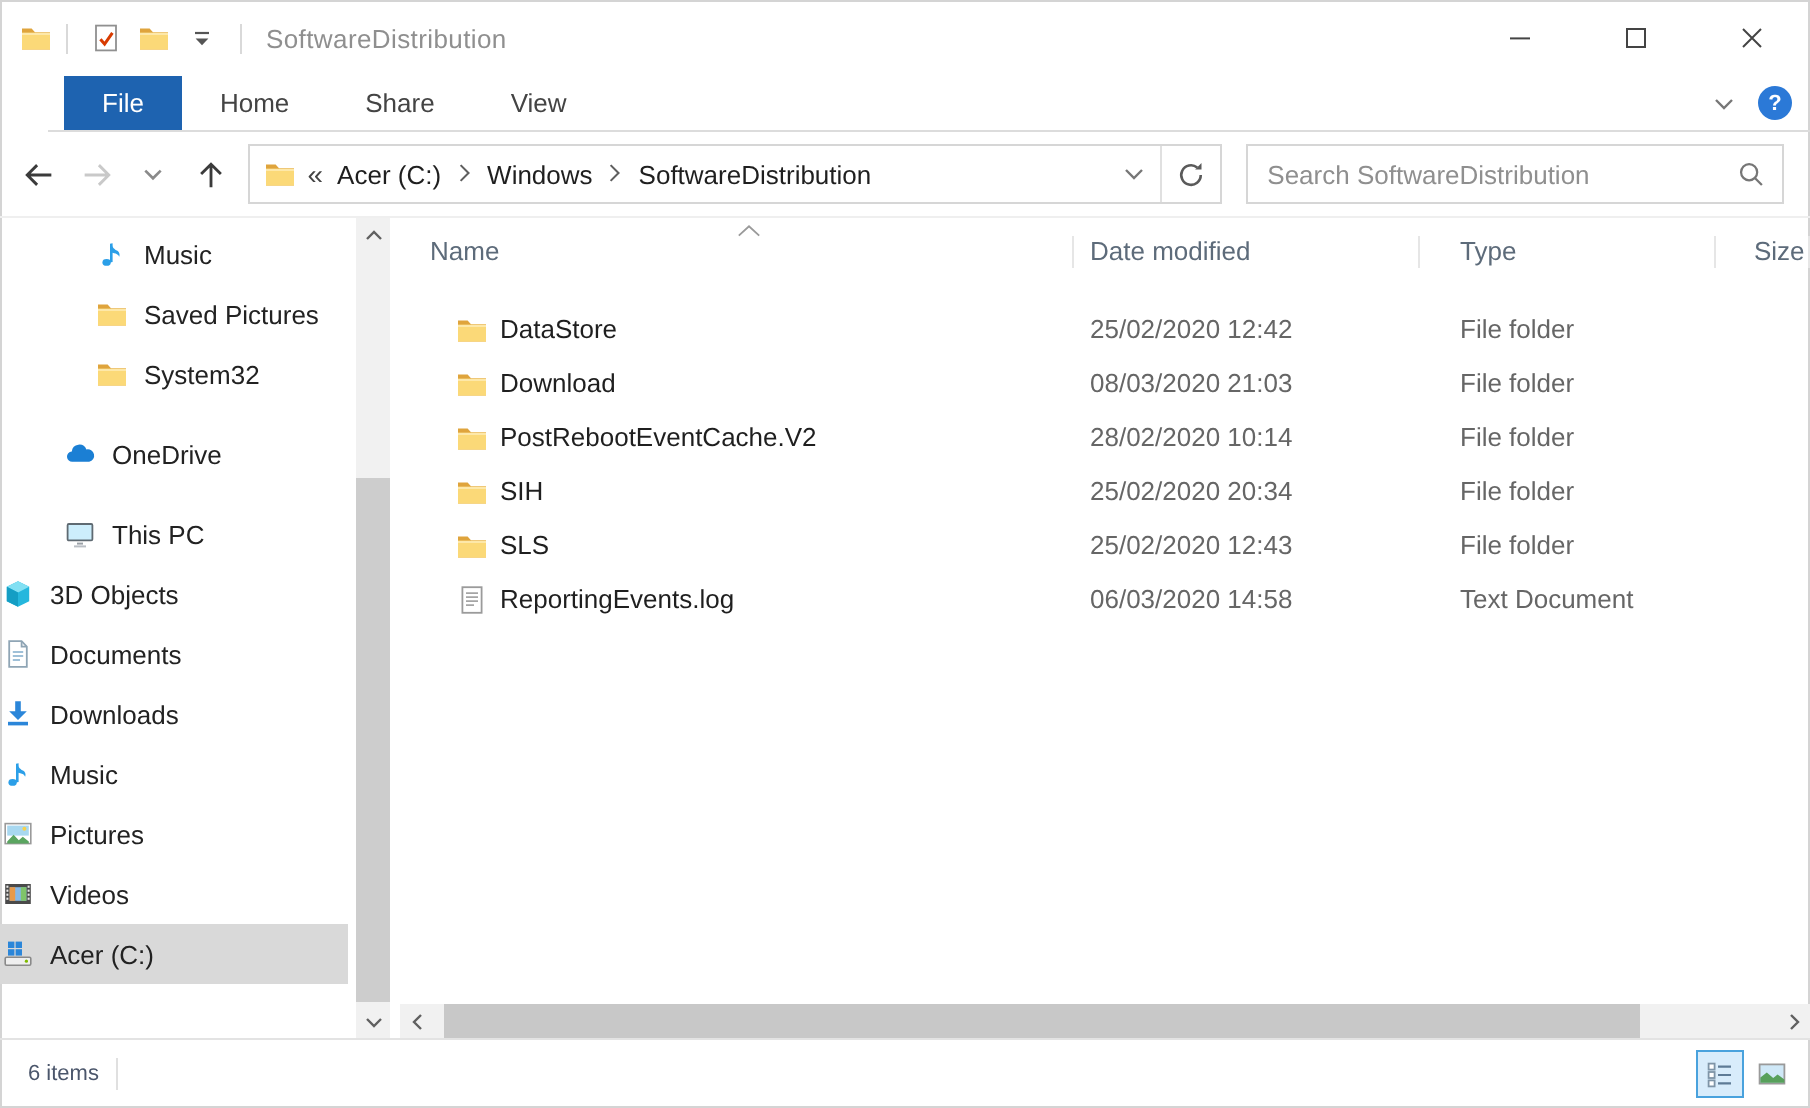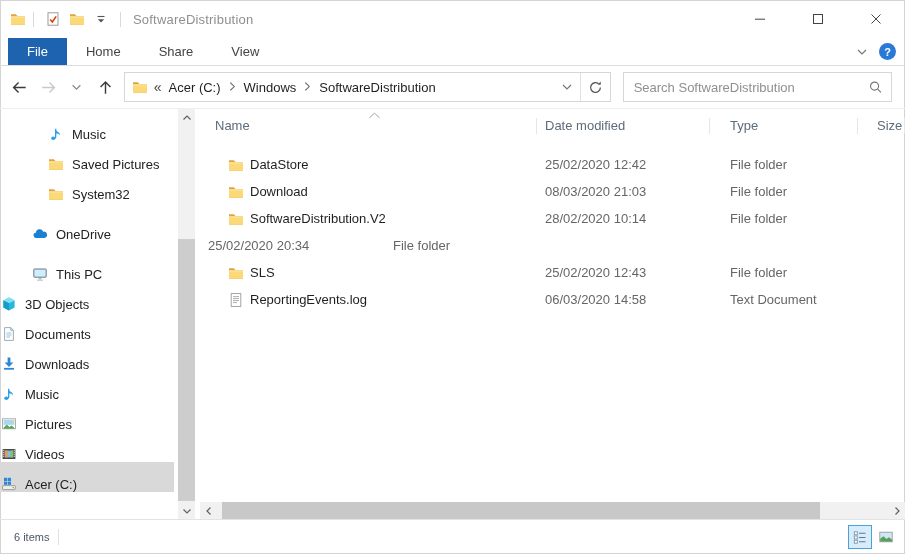--- a/index.html
+++ b/index.html
@@ -13,21 +13,21 @@
   
   .titlebar{height:38px;display:flex;align-items:center;padding-left:10px;}
   .ico,.ico16{display:inline-flex;align-items:center;justify-content:center;line-height:0}
   .ico16{width:16px;height:16px}
   .vsep{width:1px;height:15px;background:#d9d9d9;margin:0 7px;}
   .qat-btn{width:20px;height:22px;display:inline-flex;align-items:center;justify-content:center;margin:0 2px;line-height:0}
   .win-title{font-size:13px;color:#8f8f8f;margin-left:5px;letter-spacing:.2px;white-space:nowrap}
   .spacer{flex:1}
   .winbtn{width:58px;height:38px;display:flex;align-items:center;justify-content:center;line-height:0}
   
-  .tabsrow{height:28px;display:flex;align-items:stretch;border-bottom:1px solid #dcdcdc;}
+  .tabsrow{height:28px;display:flex;align-items:stretch;border-bottom:1px solid #dcdcdc;margin-left:24px;}
   .tabs{display:flex;align-items:stretch;padding-left:8px}
   .tab{padding:0 19px;display:flex;align-items:center;font-size:13px;color:#444;cursor:default}
   .tab.active{background:var(--accent);color:#fff}
   .ribbon-right{margin-left:auto;display:flex;align-items:center;gap:11px;padding-right:9px}
   .help-badge{width:17px;height:17px;border-radius:50%;background:var(--help);color:#fff;
               font-size:11px;font-weight:bold;display:flex;align-items:center;justify-content:center}
   
   .navbar{height:43px;display:flex;align-items:center;border-bottom:1px solid #efefef;padding-right:13px}
   .navbtn{width:29px;height:29px;display:flex;align-items:center;justify-content:center;line-height:0}
   .navbtn:first-child{margin-left:5px}
@@ -40,21 +40,21 @@
   .addr-dd{width:26px;height:100%;display:flex;align-items:center;justify-content:center;line-height:0}
   .addr-sep{width:1px;height:28px;background:#e0e0e0}
   .refresh-btn{width:29px;height:100%;display:flex;align-items:center;justify-content:center;line-height:0}
   .searchbox{width:272px;height:30px;border:1px solid #d6d6d6;margin-left:12px;display:flex;
              align-items:center;padding:0 8px;background:#fff}
   .searchbox input{border:none;outline:none;flex:1;min-width:0;font:13px "Liberation Sans",sans-serif;color:#333;background:transparent}
   .searchbox input::placeholder{color:#8f8f8f}
   
   .main{display:flex;height:410px;position:relative}
   .sidebar{width:200px;flex:none;position:relative;padding-top:3px}
-  .side-item{height:30px;width:174px;display:flex;align-items:flex-end;font-size:13px;color:#222}
+  .side-item{height:30px;width:174px;display:flex;align-items:center;font-size:13px;color:#222}
   .side-item.selected{background:var(--selection)}
   .side-item.gap{margin-top:10px}
   .indent-deep{padding-left:47px}.indent-root{padding-left:31px}.indent-mid{}
   .side-item .ico{width:17px;flex:none}
   .side-label{margin-left:8px;white-space:nowrap}
   .v-scrollbar{position:absolute;top:0;bottom:0;right:5px;width:17px;background:#f1f1f1}
   .sb-arrow{height:17px;display:flex;align-items:center;justify-content:center;line-height:0}
   .sb-arrow.bottom{position:absolute;bottom:0;left:0;right:0}
   .sb-thumb{position:absolute;left:0;right:0;top:130px;bottom:18px;background:#cdcdcd}
   
@@ -423,27 +423,37 @@
           </div>
           <div class="frow">
             <div class="fcell-name">
               <span class="ico">
                 <svg viewBox="0 0 16 16" width="16" height="16">
                   <path d="M1 3.2h4.8l1.7 1.9H15v8.7H1z" fill="#dfa43c"></path>
                   <path d="M1 5.4h14v8.4H1z" fill="#fbd978"></path>
                   <path d="M1 5.4h14v1.1H1z" fill="#fde8a9"></path>
                 </svg>
               </span>
-              <span class="fname">SoftwareDistribution.V2</span>
+              <span class="fname">PostRebootEventCache.V2</span>
             </div>
             <div class="fcell-date">28/02/2020 10:14</div>
             <div class="fcell-type">File folder</div>
             <div class="fcell-size"></div>
           </div>
           <div class="frow">
+            <div class="fcell-name">
+              <span class="ico">
+                <svg viewBox="0 0 16 16" width="16" height="16">
+                  <path d="M1 3.2h4.8l1.7 1.9H15v8.7H1z" fill="#dfa43c"></path>
+                  <path d="M1 5.4h14v8.4H1z" fill="#fbd978"></path>
+                  <path d="M1 5.4h14v1.1H1z" fill="#fde8a9"></path>
+                </svg>
+              </span>
+              <span class="fname">SIH</span>
+            </div>
             <div class="fcell-date">25/02/2020 20:34</div>
             <div class="fcell-type">File folder</div>
             <div class="fcell-size"></div>
           </div>
           <div class="frow">
             <div class="fcell-name">
               <span class="ico">
                 <svg viewBox="0 0 16 16" width="16" height="16">
                   <path d="M1 3.2h4.8l1.7 1.9H15v8.7H1z" fill="#dfa43c"></path>
                   <path d="M1 5.4h14v8.4H1z" fill="#fbd978"></path>

